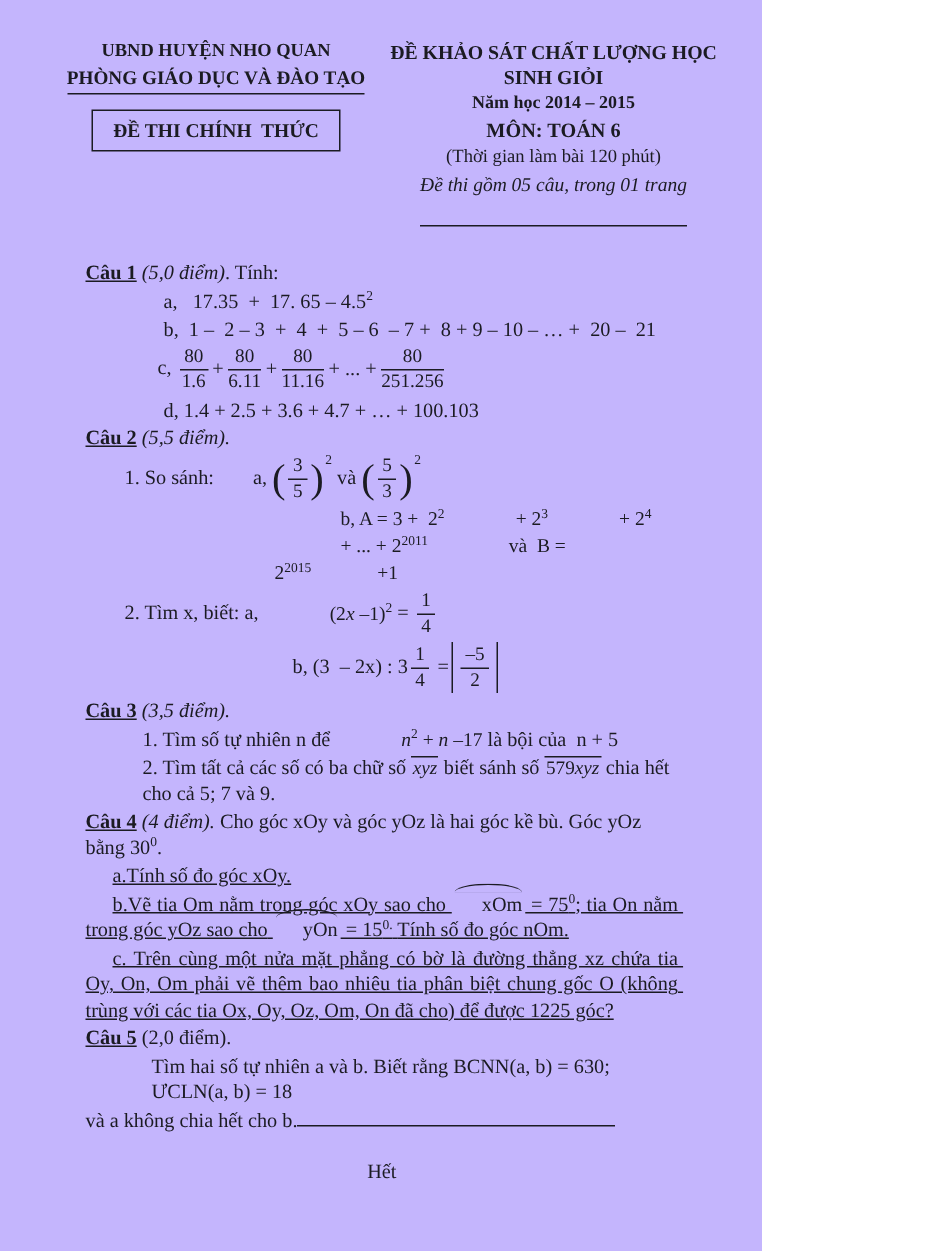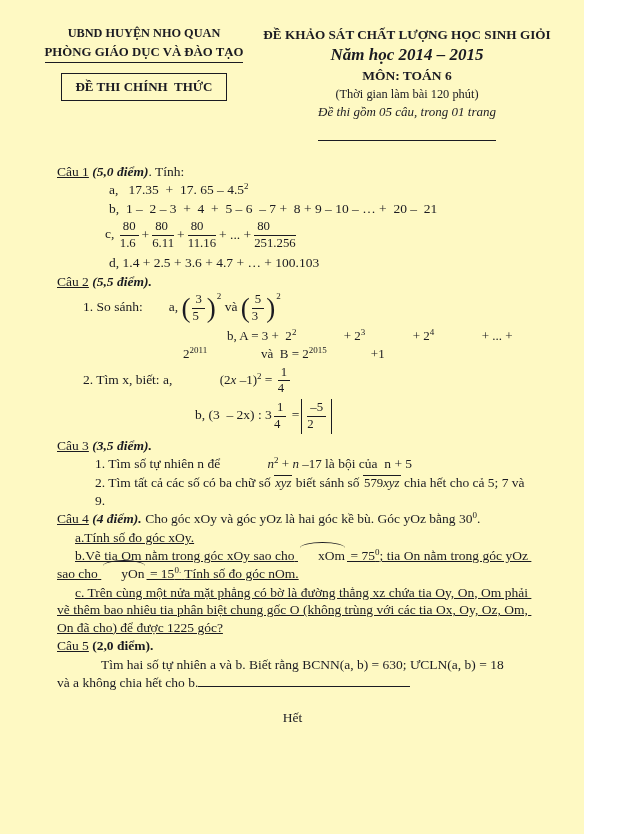--- a/index.html
+++ b/index.html
@@ -1,48 +1,48 @@
 <!DOCTYPE html>
 <html><head>
 <meta charset="utf-8">
 <style>
   html,body{margin:0;padding:0;background:#fff;}
-  .page{position:relative;width:584px;height:834px;background:#fef9c3;overflow:hidden;
+  .page{position:relative;width:508px;height:834px;background:#c4b5fd;overflow:hidden;
         font-family:"Liberation Serif",serif;color:#1b1b22;font-size:13.5px;line-height:1.3;}
   
   .header{display:flex;padding:26px 28px 0 30px;}
   .h-left{width:228px;text-align:center;flex:none;}
   .org1{font-weight:bold;font-size:12.3px;}
   .org2-wrap{margin-top:1px;}
   .org2{font-weight:bold;font-size:12.8px;display:inline-block;border-bottom:1.3px solid currentColor;padding-bottom:1px;}
   .stamp-wrap{margin-top:10px;}
   .stamp{display:inline-block;border:1.5px solid #1b1b22;padding:5px 13px 4px;font-weight:bold;font-size:13px;white-space:pre;}
   .h-right{flex:1;text-align:center;}
   .title{font-weight:bold;font-size:13.2px;}
-  .year{font-weight:bold;font-size:17px;margin-top:1px;font-style:italic;}
+  .year{font-weight:bold;font-size:12px;margin-top:1px;}
   .subject{font-weight:bold;font-size:13.5px;margin-top:1px;}
   .duration{font-size:12.4px;margin-top:1px;}
   .note-wrap{margin-top:1px;}
   .note{font-style:italic;font-size:13px;display:inline-block;border-bottom:1.2px solid currentColor;padding-bottom:19px;}
   
   .bodyc{padding:21px 56px 0 57px;}
-  .qhead{font-weight:normal;text-decoration:underline;margin-top:22px;}
-  .qpts{font-weight:bold;font-style:italic;}
+  .qhead{font-weight:bold;text-decoration:underline;margin-top:22px;}
+  .qpts{font-weight:normal;font-style:italic;}
   .qpts.upright{font-style:normal;}
   .qline{margin:1px 0;}
   .t{white-space:pre-wrap;}
   .ind52{padding-left:52px;}
   .ind48{padding-left:48px;}
   .ind26{padding-left:26px;}
   .ind126{padding-left:126px;}
   .ind138{padding-left:138px;}
   .ind38{padding-left:38px;}
   .ind44{padding-left:44px;}
   .fr-row{margin:3px 0;}
-  .frac{display:inline-block;vertical-align:middle;text-align:left;line-height:1.08;font-size:12.8px;margin:0 2px;}
+  .frac{display:inline-block;vertical-align:middle;text-align:center;line-height:1.08;font-size:12.8px;margin:0 2px;}
   .frac .num{display:block;border-bottom:1.2px solid currentColor;padding:0 3px 1px;}
   .frac .den{display:block;padding-top:1px;}
   .op{margin:0 1px;}
   sup{font-size:9px;line-height:0;vertical-align:5px;}
   .hexp{font-size:9px;vertical-align:13px;margin-left:1px;}
   .bp{font-size:27px;line-height:0;vertical-align:middle;font-weight:400;}
   .abs{display:inline-block;border-left:1.4px solid currentColor;border-right:1.4px solid currentColor;padding:2px 3px;vertical-align:middle;margin-left:2px;}
   .mi{font-style:italic;font-family:"Liberation Serif",serif;}
   .math{font-size:13px;padding-left:44px;}
   .ovl{display:inline-block;border-top:1.2px solid currentColor;padding:0 1px;line-height:1.15;font-size:12.8px;}

